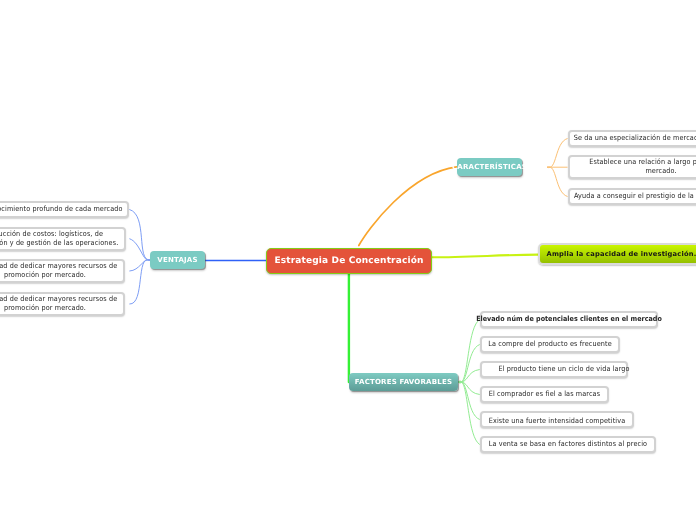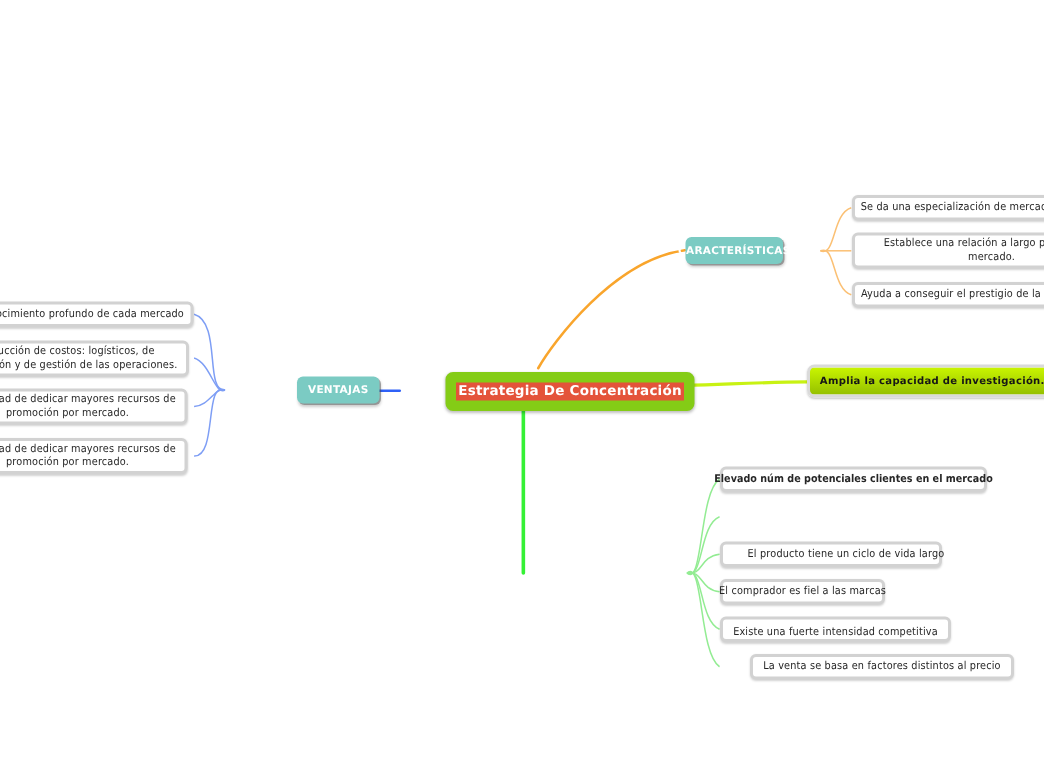--- a/index.html
+++ b/index.html
@@ -2,23 +2,23 @@
 <html><head>
 <meta charset="utf-8">
 <style>
   html,body{margin:0;padding:0;}
   body{width:696px;height:520px;background:#ffffff;overflow:hidden;
        font-family:"DejaVu Sans",sans-serif;-webkit-font-smoothing:antialiased;text-rendering:geometricPrecision;}
   #canvas{position:relative;width:696px;height:520px;background:#fff;}
   svg.links{position:absolute;left:0;top:0;width:696px;height:520px;pointer-events:none;}
   .node{position:absolute;box-sizing:border-box;display:flex;align-items:center;justify-content:center;}
 
-  .root{background:#e4533a;border:7px solid #84cc16;border-radius:5px;
+  .root{background:#e4533a;border:1px solid #84cc16;border-radius:5px;
         color:#fff;font-weight:bold;font-size:9px;letter-spacing:0.15px;
-        box-shadow:0 1px 2px rgba(0,0,0,0.25);margin-left:31px;}
+        box-shadow:0 1px 2px rgba(0,0,0,0.25);}
   .branch{background:#7bcbc3;border-radius:4px;color:#fff;font-weight:bold;
           font-size:7px;letter-spacing:0.2px;
           box-shadow:1px 1px 0 rgba(80,80,80,0.45), 1px 2px 2px rgba(0,0,0,0.2);}
   .branch-grad{background:linear-gradient(180deg,#7ecbc2 0%,#5d9c96 100%);}
   .lime{background:linear-gradient(180deg,#c9f500 0%,#95c000 100%);
         border:2px solid #dadada;border-radius:5px;color:#161616;font-weight:bold;
         font-size:6.7px;letter-spacing:0.2px;box-shadow:0 1px 1.5px rgba(0,0,0,0.22);}
   .leaf{background:#fff;border:2px solid #d2d2d2;border-radius:4px;color:#262626;
         font-size:7.2px;font-stretch:condensed;letter-spacing:0.12px;text-align:center;line-height:8.6px;
         padding:0 4px;box-shadow:0 1px 1.5px rgba(0,0,0,0.18);}
@@ -61,28 +61,31 @@
       <path d="M479.7 394.5 C 466.0 392.8, 468.9 380.1, 458.0 382.0"></path>
       <path d="M479.7 419.5 C 466.0 414.2, 468.9 376.4, 458.0 382.0"></path>
       <path d="M479.7 444.5 C 466.0 435.8, 468.9 372.6, 458.0 382.0"></path>
     </g> 
     </svg>
 
   <div class="node root" style="left:266px;top:248px;width:166px;height:26px;">
     <span>Estrategia De Concentración</span>
   </div>
 
-  <div class="node branch" style="left:150px;top:251px;width:55px;height:18px;margin-left:48px;">
+  <div class="node branch" style="left:150px;top:251px;width:55px;height:18px;">
     <span>VENTAJAS</span>
   </div>
 
   <div class="node branch" style="left:457px;top:158px;width:65px;height:18px;">
     <span>CARACTERÍSTICAS</span>
   </div>
 
+  <div class="node branch branch-grad" style="left:349px;top:373px;width:109px;height:18px;">
+    <span>FACTORES FAVORABLES</span>
+  </div>
 
   <div class="node lime" style="left:538px;top:243px;width:167px;height:22px;">
     <span>Amplia la capacidad de investigación.</span>
   </div>
 
   <div class="node leaf" style="left:-22px;top:201px;width:151px;height:17px;">
     <span>Conocimiento profundo de cada mercado</span>
     </div>
   <div class="node leaf wrap" style="left:-37px;top:227px;width:163px;height:24px;">
     <span>Reducción de costos: logísticos, de producción y de gestión de las operaciones.</span>
@@ -100,26 +103,29 @@
   <div class="node leaf wrap" style="left:568px;top:155px;width:186px;height:24px;">
     <span>Establece una relación a largo plazo con el mercado.</span>
     </div>
   <div class="node leaf" style="left:568px;top:188px;width:155px;height:17px;">
     <span>Ayuda a conseguir el prestigio de la marca</span>
     </div>
 
   <div class="node leaf tight" style="left:480px;top:311px;width:178px;height:17px;">
     <span>Elevado núm de potenciales clientes en el mercado</span>
     </div>
+  <div class="node leaf" style="left:480px;top:336px;width:140px;height:17px;">
+    <span>La compre del producto es frecuente</span>
+    </div>
   <div class="node leaf" style="left:480px;top:361px;width:148px;height:17px;padding-left:24px;">
     <span>El producto tiene un ciclo de vida largo</span>
     </div>
-  <div class="node leaf" style="left:480px;top:386px;width:110px;height:17px;">
+  <div class="node leaf" style="left:480px;top:386px;width:129px;height:17px;">
     <span>El comprador es fiel a las marcas</span>
     </div>
   <div class="node leaf" style="left:480px;top:411px;width:154px;height:17px;align-items:flex-end;">
     <span>Existe una fuerte intensidad competitiva</span>
     </div>
-  <div class="node leaf" style="left:480px;top:436px;width:176px;height:17px;margin-left:20px;">
+  <div class="node leaf" style="left:480px;top:436px;width:176px;height:17px;">
     <span>La venta se basa en factores distintos al precio</span>
     </div>
 
 </div>
 
 </body></html>

